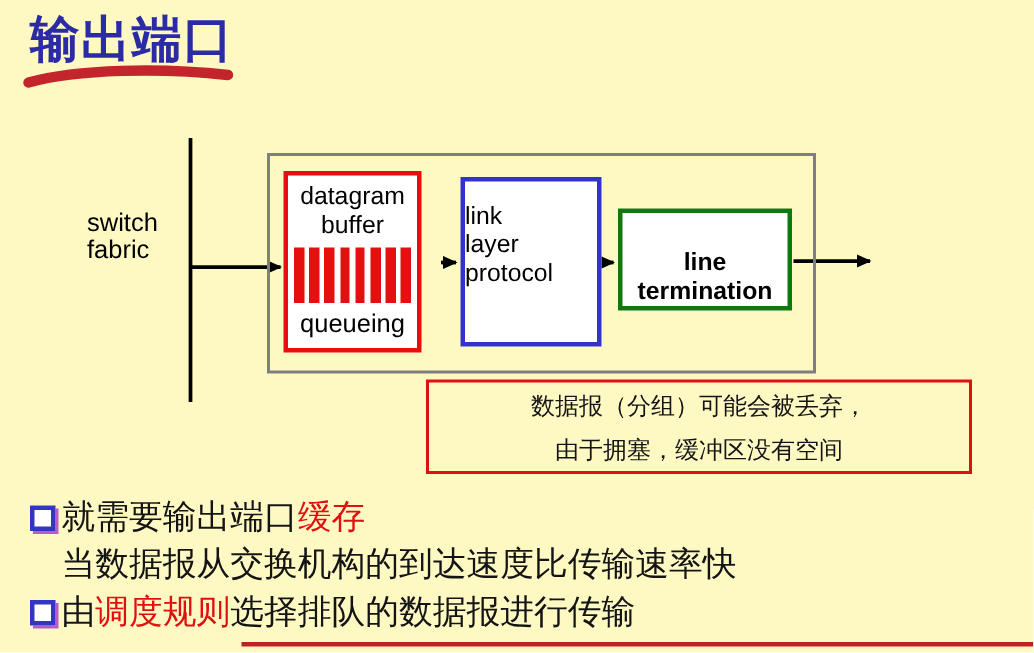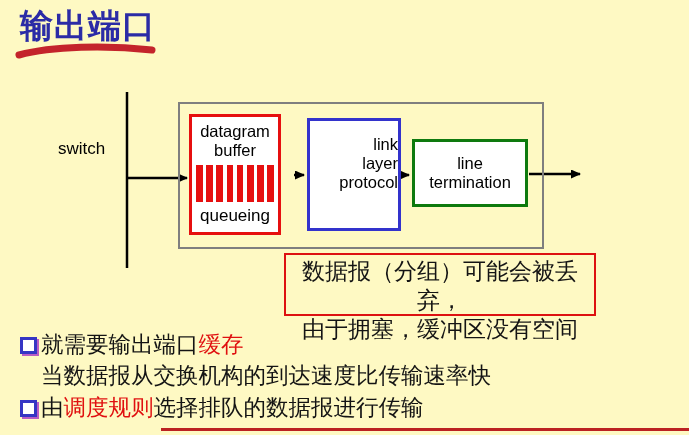--- a/index.html
+++ b/index.html
@@ -13,46 +13,46 @@
     position:absolute;left:20px;top:4px;
     font-size:33px;font-weight:600;letter-spacing:1px;
     color:#2B2BA6;
   }
   #title-underline{position:absolute;left:12px;top:41px;}
   
   #flow-svg{position:absolute;left:0;top:0;pointer-events:none;}
   .box{position:absolute;box-sizing:border-box;background:#fff;}
   #outer-box{left:178px;top:102px;width:366px;height:147px;border:2px solid #7f7f7f;background:transparent;}
   #datagram-box{left:189px;top:114px;width:92px;height:121px;border:3px solid #E60F0F;text-align:center;}
-  #link-box{left:307px;top:118px;width:94px;height:113px;border:3px solid #3333CC;text-align:right;}
+  #link-box{left:307px;top:118px;width:94px;height:113px;border:3px solid #3333CC;text-align:left;}
   #term-box{left:412px;top:139px;width:116px;height:68px;border:3px solid #0E7A0E;text-align:center;}
   .boxtext{
     font-family:"Liberation Sans","DejaVu Sans",sans-serif;
     font-size:16.5px;line-height:19px;color:#000;
   }
   #datagram-box .boxtext.top{margin-top:5px;}
   #link-box .boxtext{margin-top:14px;}
-  #term-box .boxtext{margin-top:12px;}
+  #term-box .boxtext{margin-top:24px;font-weight:bold;}
   #queue-bars{
     display:flex;justify-content:space-between;
     width:78px;height:37px;margin:5px auto 4px auto;
   }
   .qbar{width:6.5px;height:37px;background:#E60F0F;}
   #queueing-label{font-family:"Liberation Sans","DejaVu Sans",sans-serif;font-size:17px;color:#000;}
   #fabric-label{
     position:absolute;left:58px;top:140px;width:76px;text-align:left;
     font-family:"Liberation Sans","DejaVu Sans",sans-serif;
     font-size:17px;line-height:17.5px;color:#000;
   }
   
   #note-box{
-    position:absolute;left:284px;top:253px;width:312px;height:63px;
+    position:absolute;left:284px;top:253px;width:364px;height:63px;
     box-sizing:border-box;border:2.5px solid #DD1111;
     text-align:center;color:#141414;
-    font-size:23px;line-height:29px;padding-top:2px;
+    font-size:16px;line-height:29px;padding-top:2px;
   }
   
   .bullet-square{
     position:absolute;width:11px;height:11px;background:#fff;
     border:3px solid #3535C4;box-shadow:2px 2px 0 #b95cc4;
   }
   #bullet1-square{left:20px;top:337px;}
   #bullet2-square{left:20px;top:400px;}
   .bullet-text{
     position:absolute;left:41px;width:644px;
@@ -95,20 +95,21 @@
     <g>
       <line x1="402" y1="175" x2="409" y2="175" stroke="#000" stroke-width="2.5" marker-end="url(#ah)"></line>
     </g>
     <g>
       <line x1="529" y1="174" x2="580" y2="174" stroke="#000" stroke-width="2.5" marker-end="url(#ah)"></line>
     </g>
   </svg>
 
   <div id="fabric-label">
     <div>switch</div>
+    <div>fabric</div>
   </div>
 
   <div class="box" id="outer-box"></div>
 
   <div class="box" id="datagram-box">
     <div class="boxtext top">
       <div>datagram</div>
       <div>buffer</div>
     </div>
     <div id="queue-bars">

